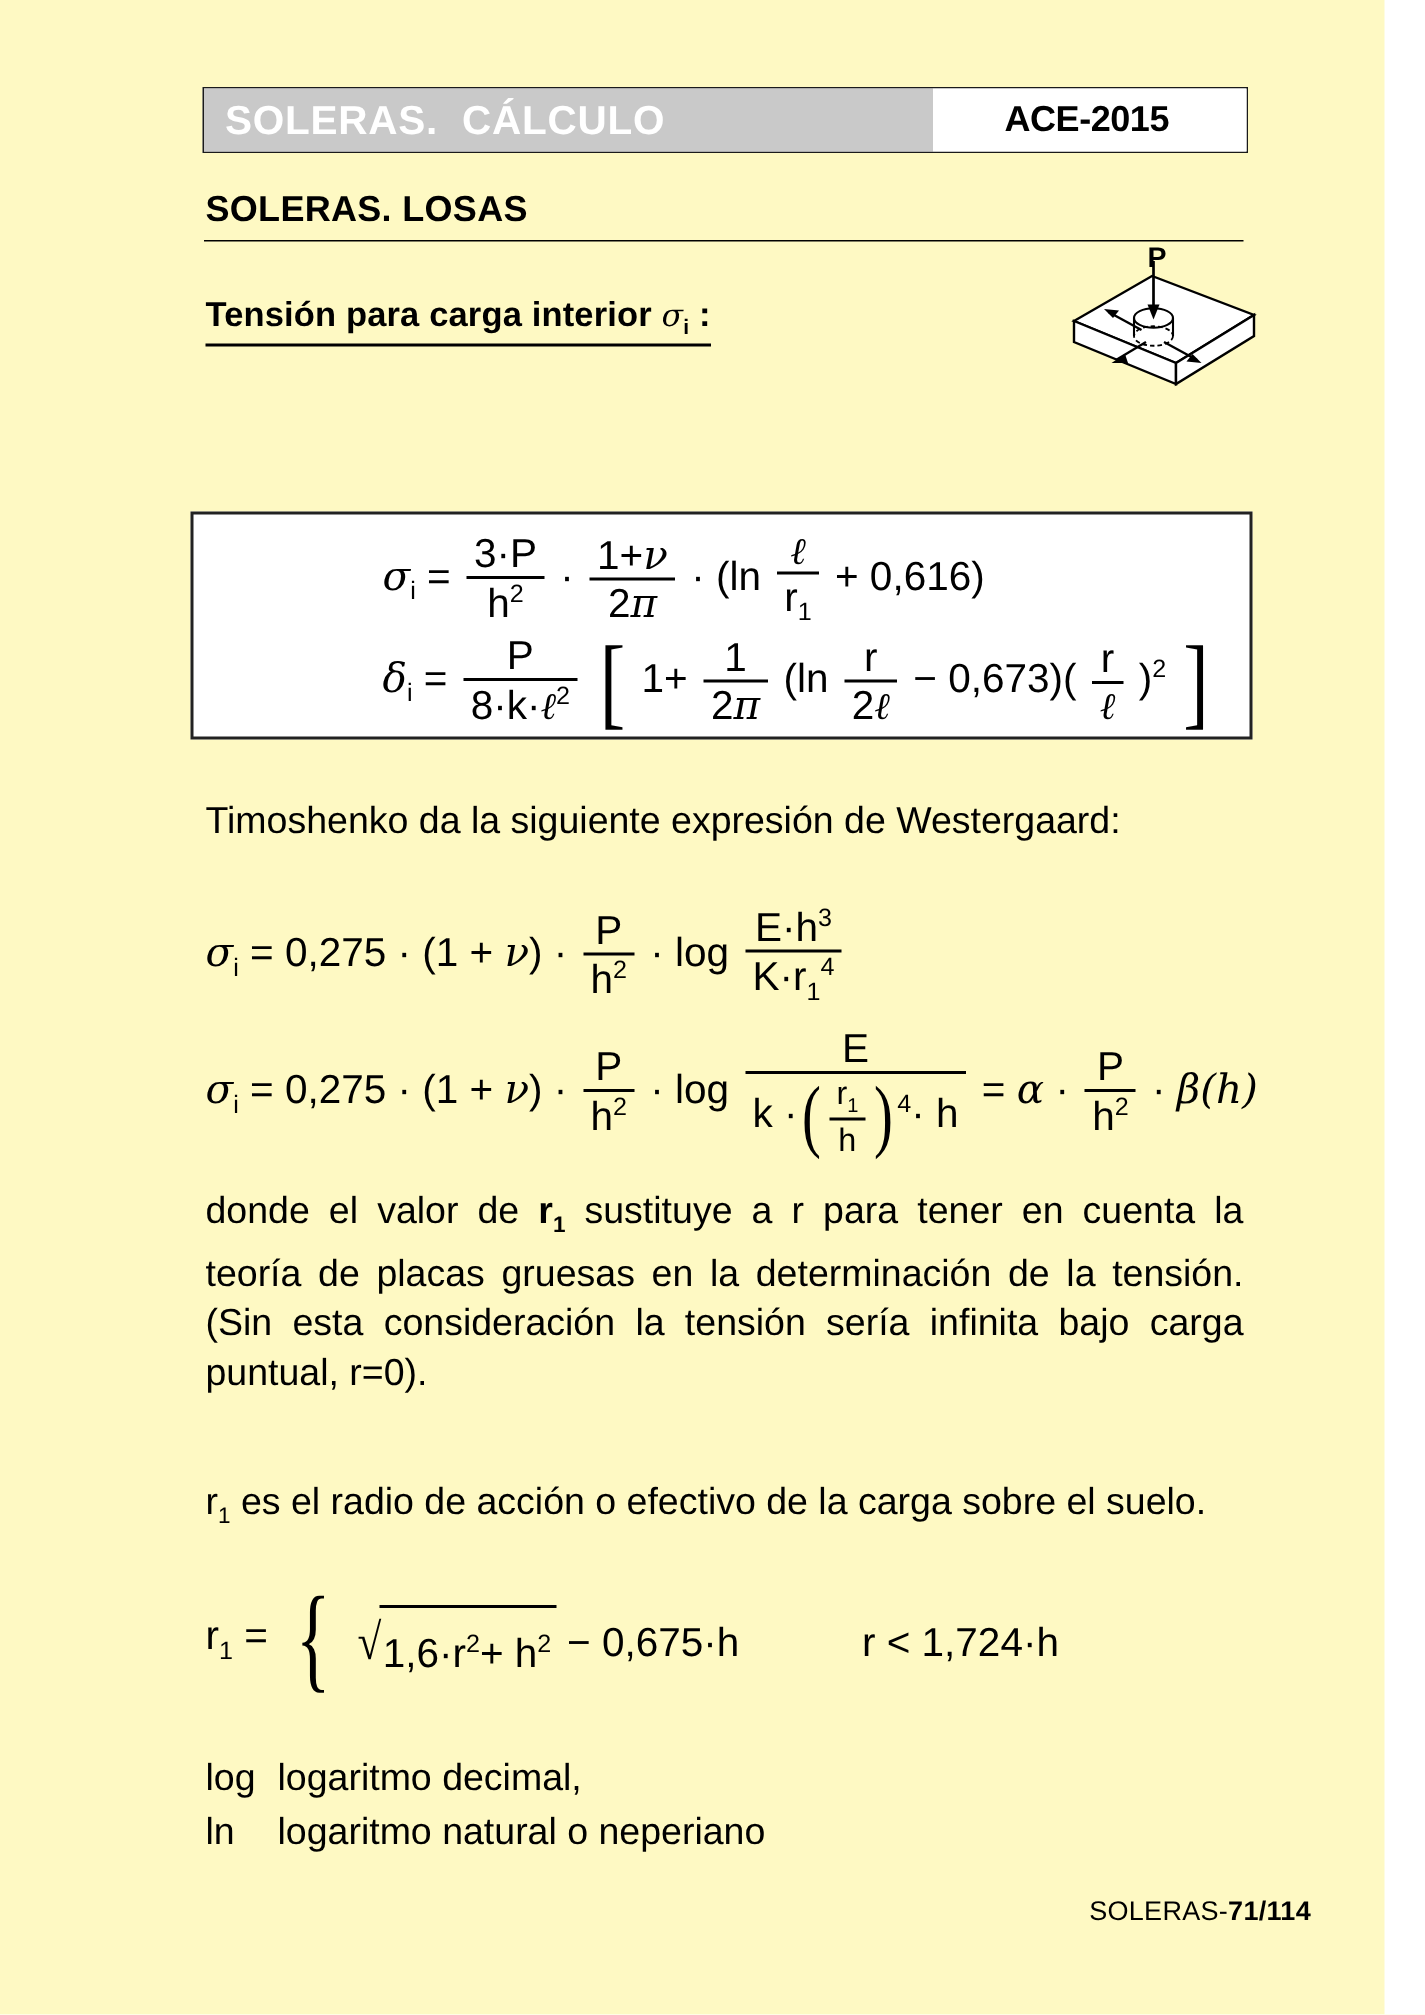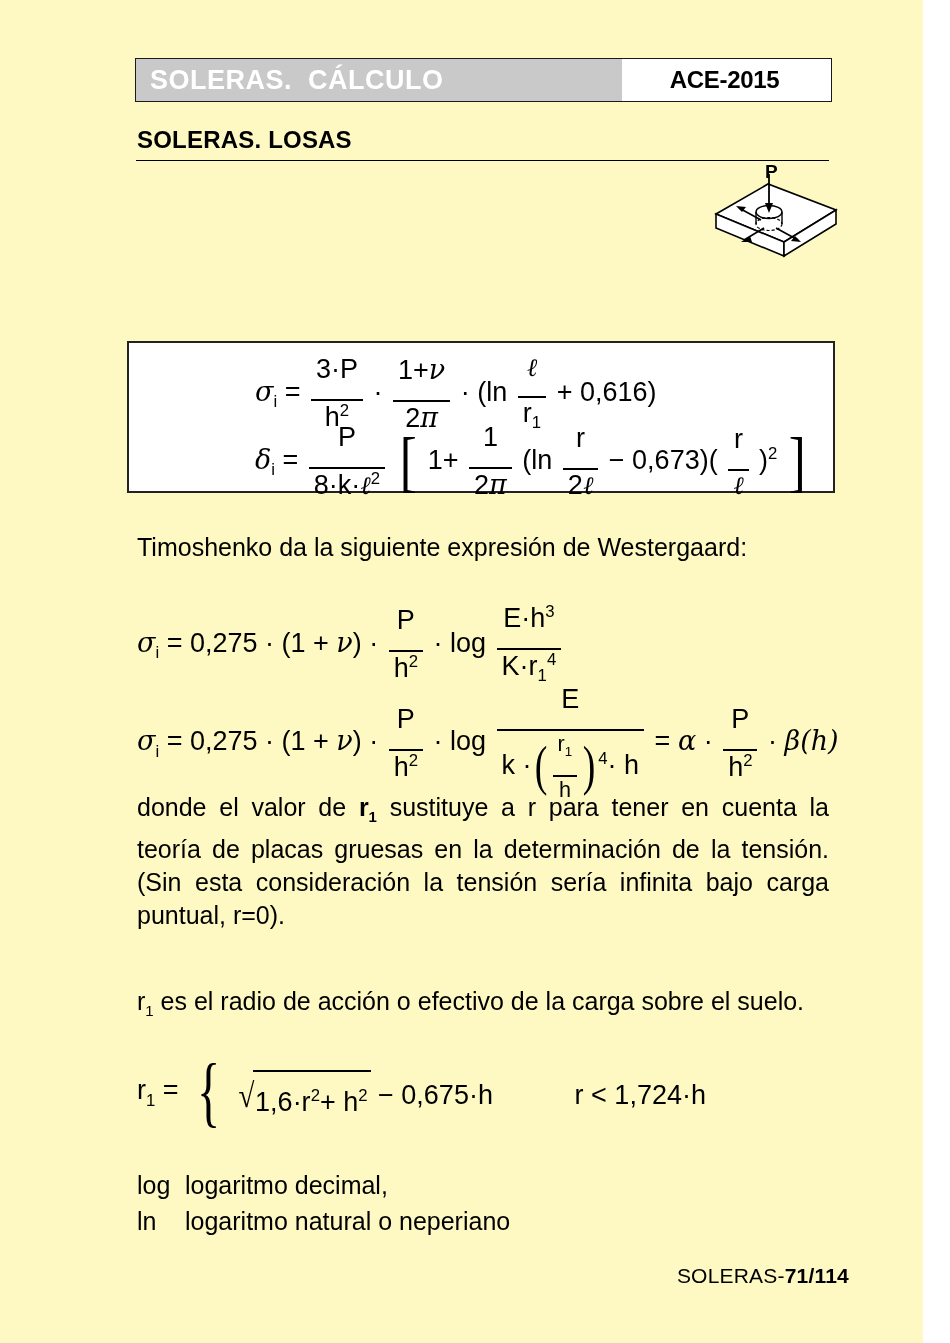--- a/index.html
+++ b/index.html
@@ -171,21 +171,21 @@
   .script-l { font-family: "DejaVu Serif", serif; font-style: italic; font-size: 25px; }
 
   .frac {
     display: inline-block;
     vertical-align: middle;
     text-align: center;
     margin: 0 3px;
   }
   .frac .num {
     display: block;
-    padding: 0 5px 16px 5px;
+    padding: 0 5px 1px 5px;
     border-bottom: 2px solid #000;
   }
   .frac .den {
     display: block;
     padding: 2px 5px 0 5px;
   }
   .sup { font-size: 0.62em; vertical-align: super; }
   .sbs { font-size: 0.62em; vertical-align: sub; }
 
   .bracket-big {
@@ -276,23 +276,23 @@
   #legend-ln { top: 1203px; }
   .legend .lbl { display: inline-block; width: 48px; }
 
   
   .footer {
     position: absolute;
     left: 0;
     top: 1264px;
     width: 950px;
     text-align: right;
-    padding-right: 101px;
+    padding-right: 76px;
     box-sizing: border-box;
-    font-size: 21px;
+    font-size: 18px;
     letter-spacing: 0.2px;
   }
   .footer .bold { font-weight: bold; }
 </style>
 </head>
 <body>
 
 <div class="page">
 
   <div class="header-box">
@@ -300,20 +300,23 @@
       <span class="header-left-text">SOLERAS.  CÁLCULO</span>
     </div>
     <div class="header-right">
       <span class="header-right-text">ACE-2015</span>
     </div>
   </div>
 
   <div class="section-title">SOLERAS. LOSAS</div>
   <div class="title-rule"></div>
 
+  <div class="subheading">
+    <span>Tensión para carga interior </span><span class="sym">σ</span><span class="sub">i</span><span> :</span>
+  </div>
 
   <div class="slab-figure">
     <svg width="140" height="100" viewBox="0 0 140 100">
 
       <polygon points="10,52 62,22 130,48 78,80" fill="#ffffff" stroke="#000" stroke-width="1.6"></polygon>
 
       <polygon points="10,52 10,66 78,94 78,80" fill="#ffffff" stroke="#000" stroke-width="1.6"></polygon>
 
       <polygon points="78,80 130,48 130,62 78,94" fill="#ffffff" stroke="#000" stroke-width="1.6"></polygon>
 

